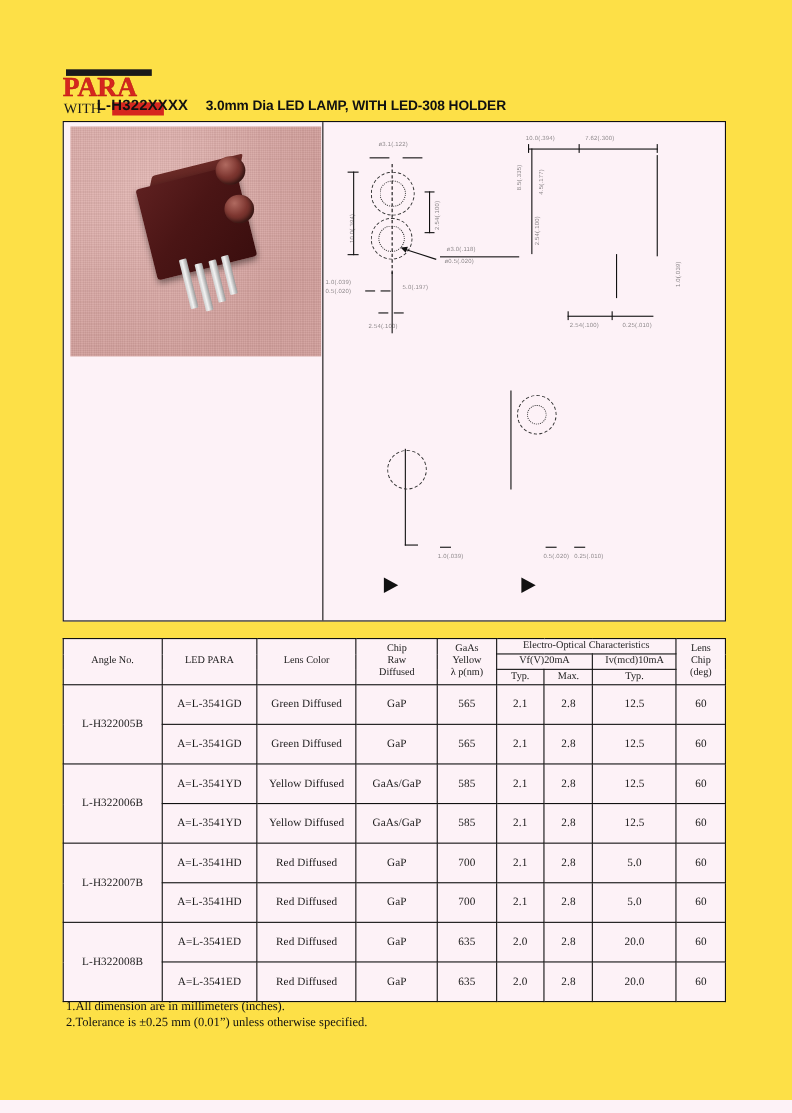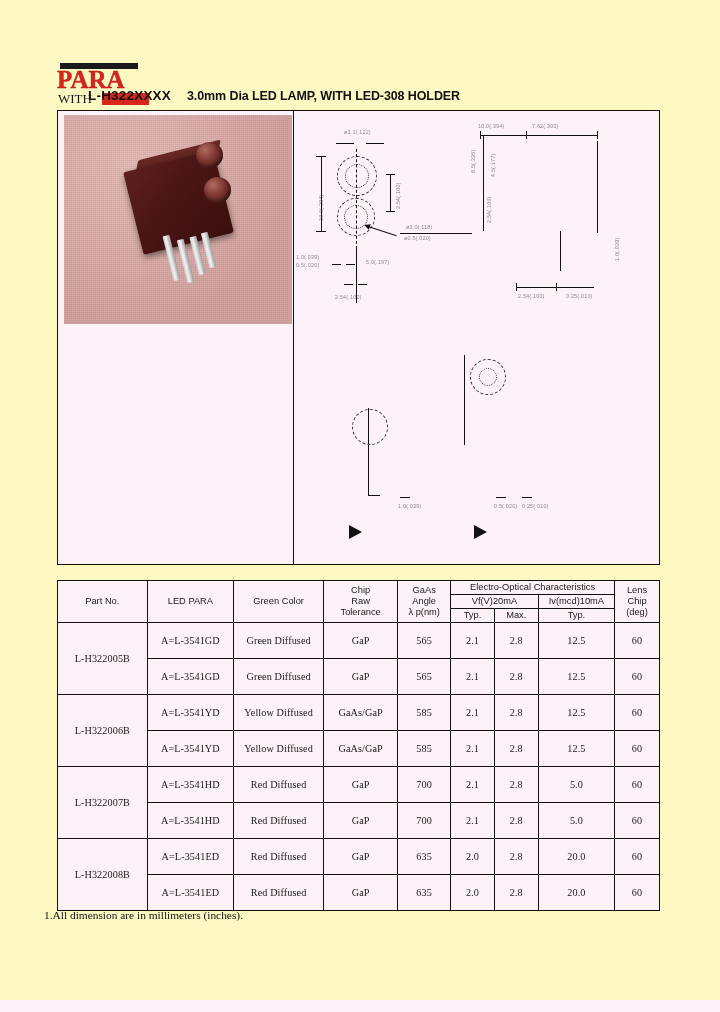--- a/index.html
+++ b/index.html
@@ -12,21 +12,21 @@
     background: #fdf2f7;
     font-family: "Liberation Sans", sans-serif;
     position: relative;
     overflow: hidden;
   }
   .page {
     position: absolute;
     left: 0; top: 0;
     width: 720px;
     height: 1000px;
-    background: #fef9c3;
+    background: #fde047;
   }
 
   
   .header {
     position: absolute;
     left: 57px;
     top: 62px;
     width: 605px;
     height: 46px;
   }
@@ -240,21 +240,21 @@
     background: #fdf2f7;
   }
   table.spec th, table.spec td {
     border: 1.1px solid #111;
     text-align: center;
     vertical-align: middle;
     padding: 0;
     font-weight: normal;
   }
   table.spec thead th {
-    font-family: Liberation Sans, sans-serif;
+    font-family: Liberation Serif, serif;
     font-size: 9.3px;
     line-height: 11px;
     padding: 1px 2px;
   }
   .h-part   { width: 92px; }
   .h-lamp   { width: 90px; }
   .h-lens   { width: 94px; }
   .h-chip   { width: 74px; }
   .h-wave   { width: 52px; }
   .h-typ    { width: 42px; }
@@ -271,21 +271,21 @@
     margin-top: 40px;
   }
   td.cell-left {
     text-align: left;
     padding-left: 7px;
   }
 
   
   .notes {
     position: absolute;
-    left: 44px;
+    left: 60px;
     top: 908px;
     font-family: "Liberation Serif", serif;
     font-size: 11.4px;
     color: #111;
     line-height: 15px;
   }
   .notes div { white-space: nowrap; }
 </style>
 </head>
 <body>
@@ -397,31 +397,31 @@
       <div class="dtext" style="left:228px; top:392px;">0.25(.010)</div>
 
       <div class="dtri" style="left:55px; top:414px;"></div>
       <div class="dtri" style="left:180px; top:414px;"></div>
     </div>
   </div>
 
   <table class="spec">
     <thead>
       <tr>
-        <th class="h-part" rowspan="3">Part No.</th>
+        <th class="h-part" rowspan="3">Angle No.</th>
         <th class="h-lamp" rowspan="3">LED PARA</th>
-        <th class="h-lens" rowspan="3">Green Color</th>
+        <th class="h-lens" rowspan="3">Lens Color</th>
         <th class="h-chip" rowspan="3">
           <span>Chip</span><br>
           <span>Raw</span><br>
-          <span>Tolerance</span>
+          <span>Diffused</span>
         </th>
         <th class="h-wave" rowspan="3">
           <span>GaAs</span><br>
-          <span>Angle</span><br>
+          <span>Yellow</span><br>
           <span>λ p(nm)</span>
         </th>
         <th colspan="3">Electro-Optical Characteristics</th>
         <th class="h-view" rowspan="3">
           <span>Lens</span><br>
           <span>Chip</span><br>
           <span>(deg)</span>
         </th>
       </tr>
       <tr>
@@ -521,15 +521,16 @@
         <td>2.0</td>
         <td>2.8</td>
         <td>20.0</td>
         <td>60</td>
       </tr>
     </tbody>
   </table>
 
   <div class="notes">
     <div>1.All dimension are in millimeters (inches).</div>
+    <div>2.Tolerance is ±0.25 mm (0.01”) unless otherwise specified.</div>
   </div>
 
 </div>
 
 </body></html>

